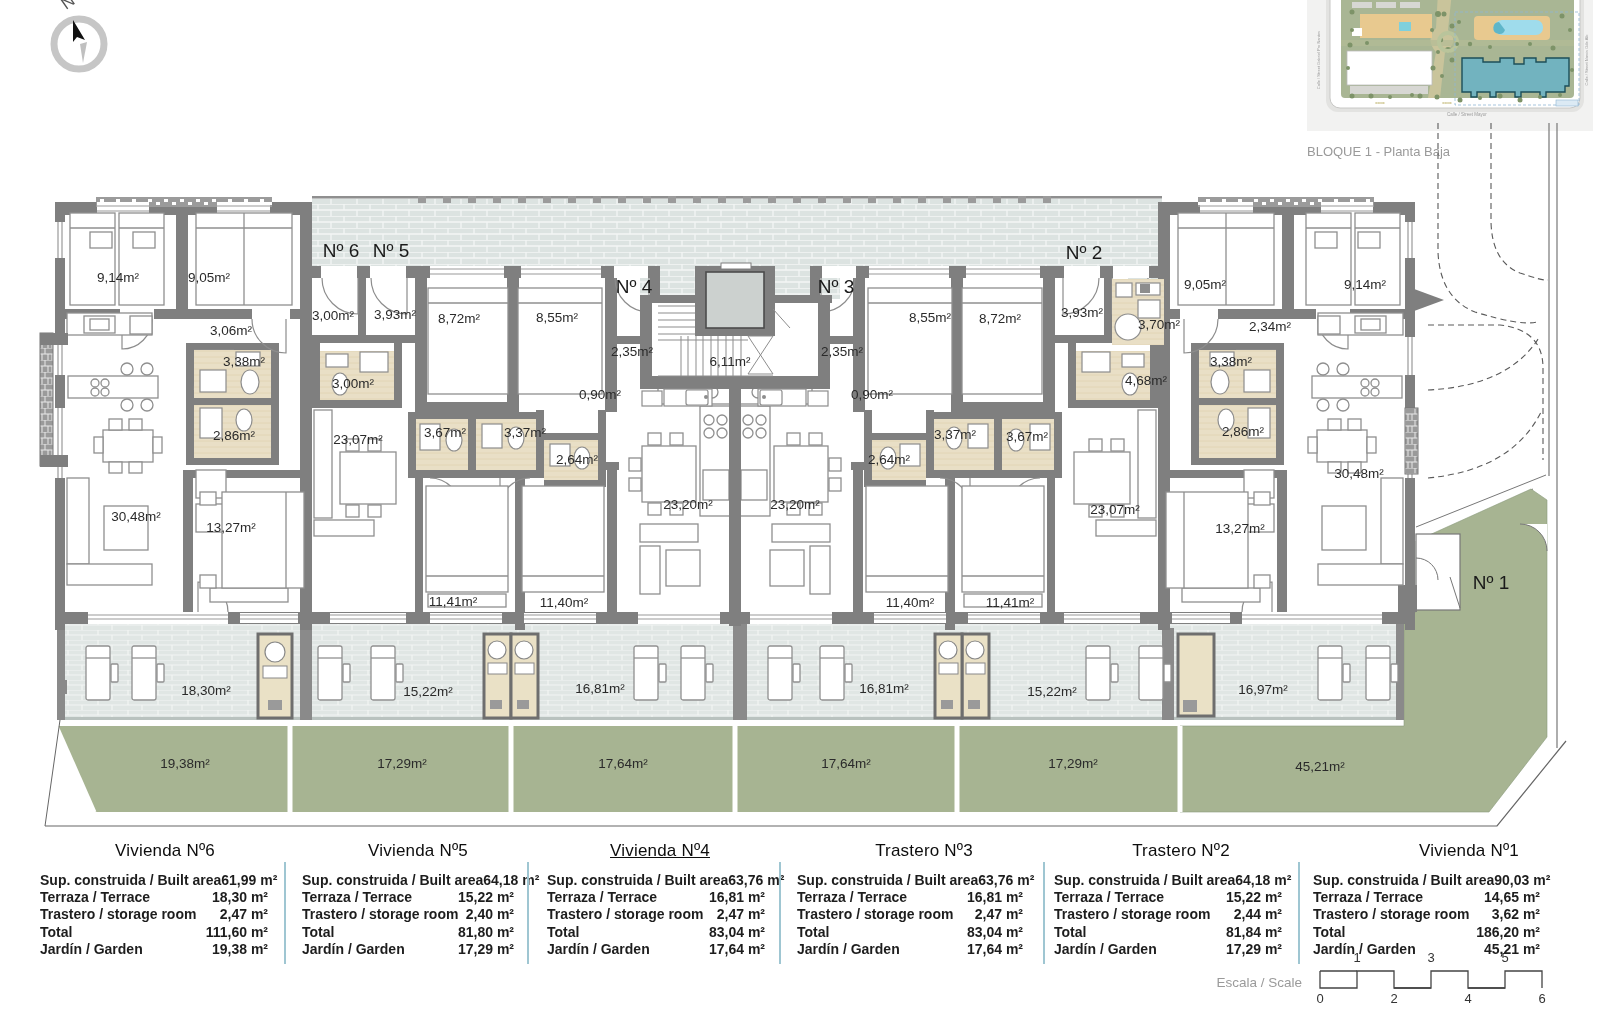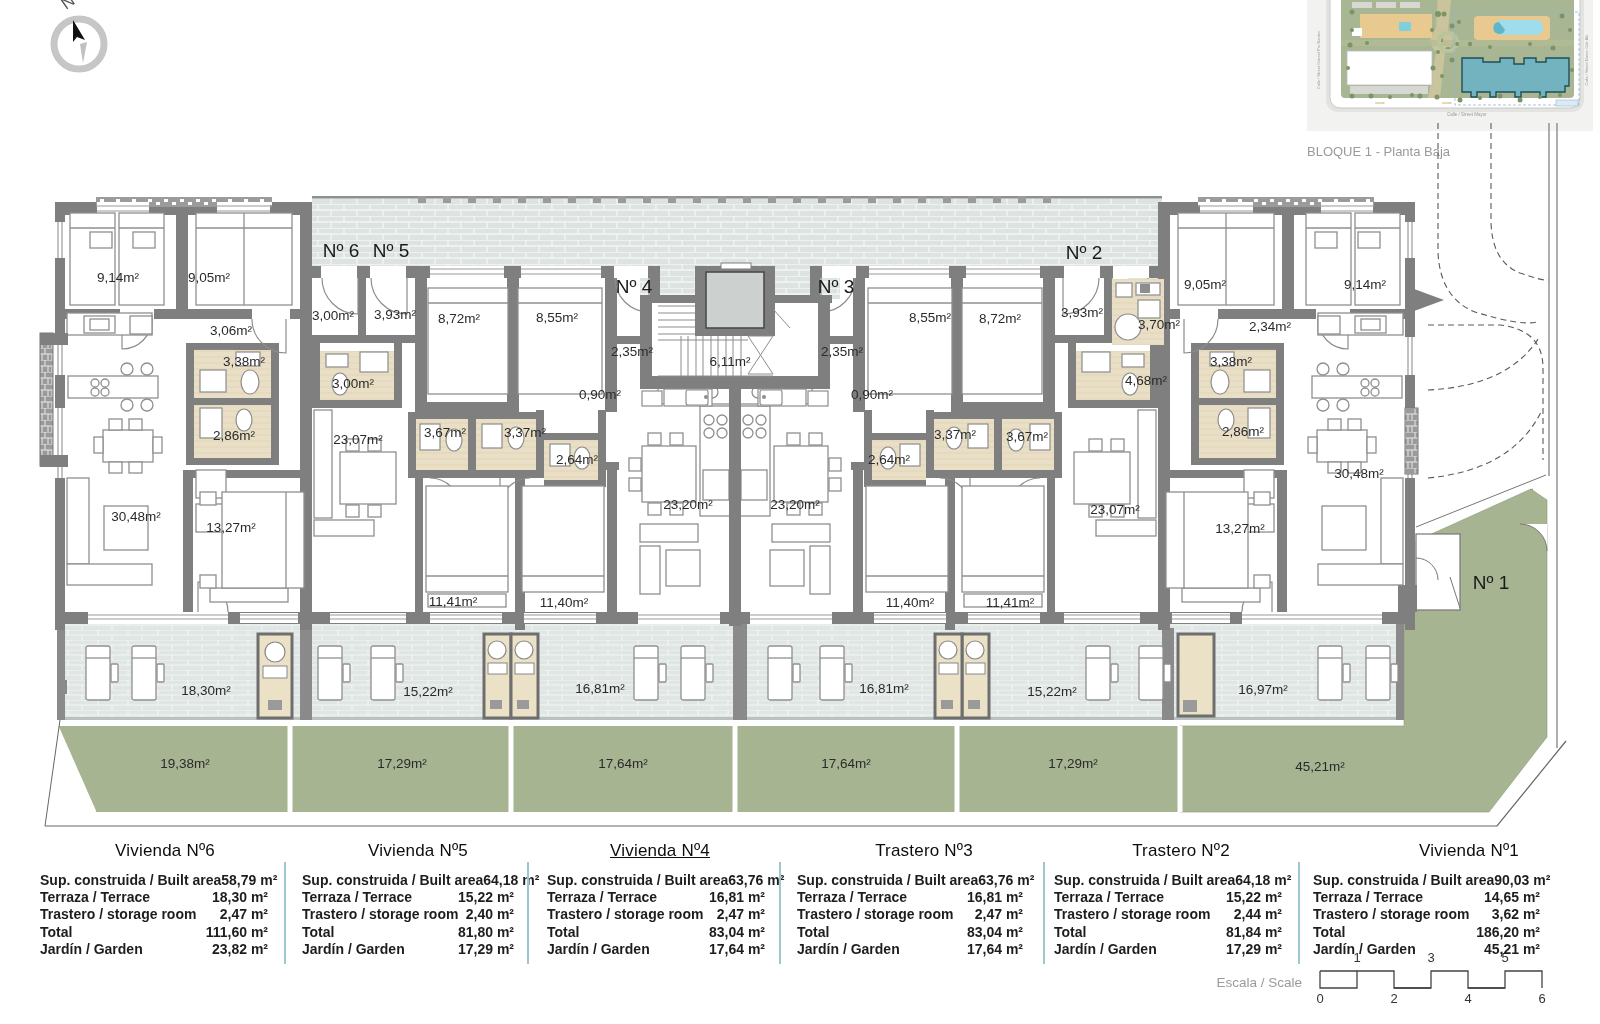--- a/index.html
+++ b/index.html
@@ -654,37 +654,37 @@
 </g>
 </svg>
 
 
 <div class="tbl">
   <div class="hd" style="left:165px;">Vivienda Nº6</div>
   <div class="col" style="left:40px;width:228px;">
     <div class="rows">
       <div class="r">
             <span>Sup. construida / Built area</span>
-            <span>58,79 m²</span>
+            <span>61,99 m²</span>
           </div>
       <div class="r">
             <span>Terraza / Terrace</span>
             <span>18,30 m²</span>
           </div>
       <div class="r">
             <span>Trastero / storage room</span>
             <span>2,47 m²</span>
           </div>
       <div class="r">
             <span>Total</span>
             <span>111,60 m²</span>
           </div>
       <div class="r">
             <span>Jardín / Garden</span>
-            <span>23,82 m²</span>
+            <span>19,38 m²</span>
           </div>
     </div>
   </div>
   <div class="hd" style="left:418px;">Vivienda Nº5</div>
   <div class="col" style="left:302px;width:212px;">
     <div class="rows">
       <div class="r">
             <span>Sup. construida / Built area</span>
             <span>64,18 m²</span>
           </div>

